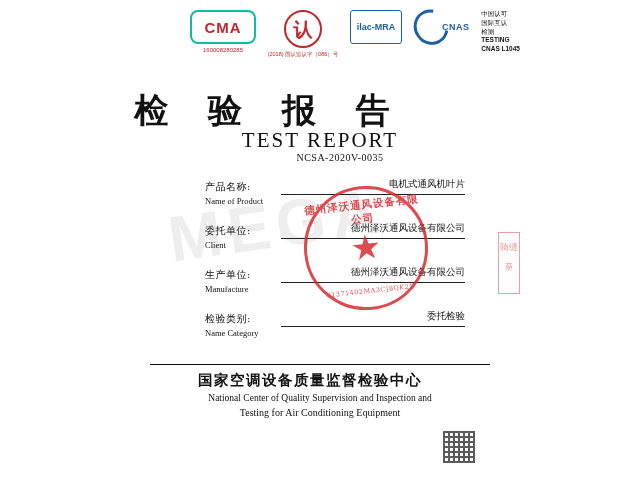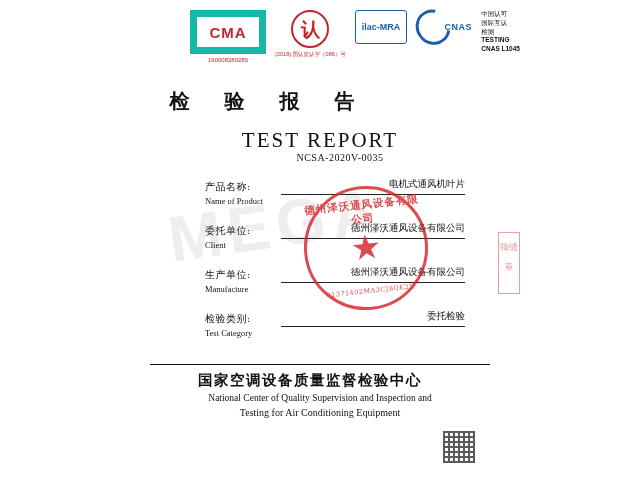--- a/index.html
+++ b/index.html
@@ -31,22 +31,22 @@
   .mark {
     display: flex;
     flex-direction: column;
     align-items: center;
   }
 
   
   .cma-box {
     width: 62px;
     height: 30px;
-    border: 7px solid #14b8a6;
-    border-radius: 0;
+    border: 2px solid #14b8a6;
+    border-radius: 8px;
     display: flex;
     align-items: center;
     justify-content: center;
     background: #fff;
   }
   .cma-text {
     color: #c0272d;
     font-family: "Liberation Sans", sans-serif;
     font-weight: bold;
     font-size: 15px;
@@ -144,21 +144,21 @@
   .cnas-text .b { font-weight: bold; }
 
   
   .title-cn {
     position: absolute;
     top: 88px;
     left: 0;
     width: 524px;
     text-align: center;
     font-family: "DejaVu Serif", serif;
-    font-size: 20px;
+    font-size: 34px;
     font-weight: bold;
     letter-spacing: 14px;
     text-indent: 14px;
     color: #111;
   }
   .title-en {
     position: absolute;
     top: 128px;
     left: 0;
     width: 640px;
@@ -444,21 +444,21 @@
       <div class="field-label">
         <div class="label-cn">生产单位:</div>
         <div class="label-en">Manufacture</div>
       </div>
       <div class="field-value">德州泽沃通风设备有限公司</div>
     </div>
 
     <div class="field-row">
       <div class="field-label">
         <div class="label-cn">检验类别:</div>
-        <div class="label-en">Test Category</div>
+        <div class="label-en">Name Category</div>
       </div>
       <div class="field-value">委托检验</div>
     </div>
 
   </div>
 
   <div class="seal">
     <div class="seal-top-text">德州泽沃通风设备有限公司</div>
     <div class="seal-star">
       <span>★</span>

